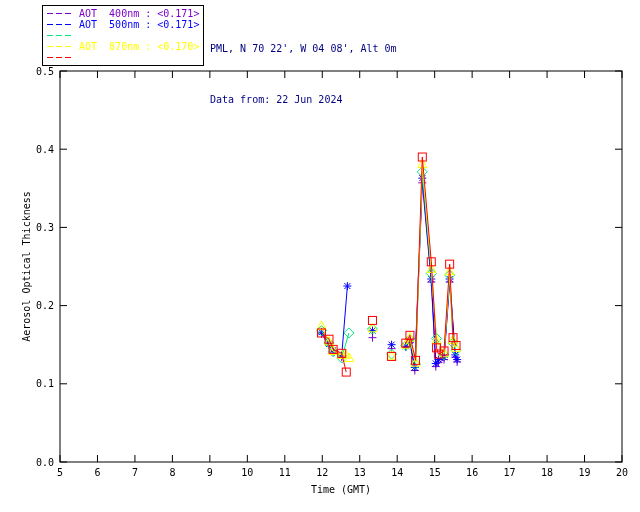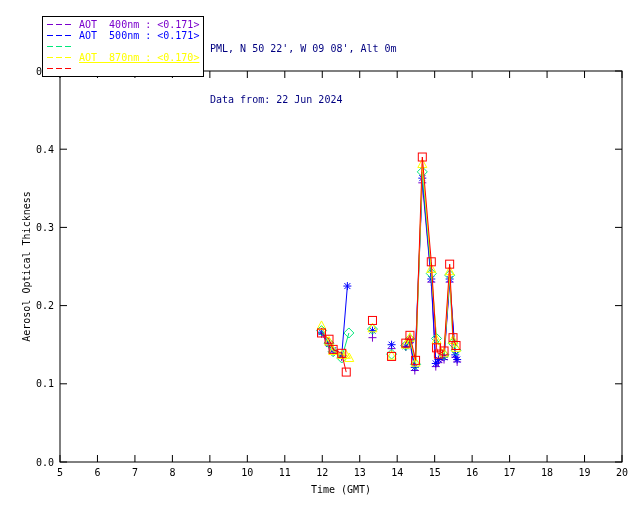--- a/index.html
+++ b/index.html
@@ -2,21 +2,21 @@
 <html><head>
 <meta charset="utf-8">
 <style>
   html,body{margin:0;padding:0;}
   body{
     width:640px;height:512px;position:relative;background:#ffffff;
     font-family:"DejaVu Sans Mono","Liberation Mono",monospace;
     overflow:hidden;
   }
   .legend{
-    position:absolute;left:42px;top:16px;background:#ffffff;
+    position:absolute;left:42px;top:5px;background:#ffffff;
     border:1px solid #000;padding:2px 4px 2px 4px;z-index:2;
   }
   .legend-row{display:flex;align-items:center;height:11px;font-size:10px;white-space:pre;}
   .legend-row svg{margin-right:5px;flex:0 0 auto;}
   .header{
     position:absolute;left:210px;top:6px;color:#000080;font-size:10px;
     line-height:17px;white-space:pre;z-index:2;
   }
   #chart{position:absolute;left:0;top:0;}
   #chart text{font-family:"DejaVu Sans Mono","Liberation Mono",monospace;font-size:10px;fill:#000;}
@@ -29,28 +29,28 @@
         <line x1="0" y1="2.5" x2="27" y2="2.5" stroke="#7A00CC" stroke-width="1" stroke-dasharray="6,3"></line>
       </svg><span style="color: rgb(122, 0, 204);">AOT  400nm : &lt;0.171&gt;</span></div>
     <div class="legend-row"><svg width="27" height="5">
         <line x1="0" y1="2.5" x2="27" y2="2.5" stroke="#0000FF" stroke-width="1" stroke-dasharray="6,3"></line>
       </svg><span style="color: rgb(0, 0, 255);">AOT  500nm : &lt;0.171&gt;</span></div>
     <div class="legend-row"><svg width="27" height="5">
         <line x1="0" y1="2.5" x2="27" y2="2.5" stroke="#00E87B" stroke-width="1" stroke-dasharray="6,3"></line>
       </svg></div>
     <div class="legend-row"><svg width="27" height="5">
         <line x1="0" y1="2.5" x2="27" y2="2.5" stroke="#FFFF00" stroke-width="1" stroke-dasharray="6,3"></line>
-      </svg><span style="color: rgb(255, 255, 0); text-decoration: underline;">AOT  870nm : &lt;0.170&gt;</span></div>
+      </svg><span style="color: rgb(255, 255, 0);">AOT  870nm : &lt;0.170&gt;</span></div>
     <div class="legend-row"><svg width="27" height="5">
         <line x1="0" y1="2.5" x2="27" y2="2.5" stroke="#FF0000" stroke-width="1" stroke-dasharray="6,3"></line>
       </svg></div>
   </div>
 
 <div class="header" style="color: rgb(0, 0, 128);">
-  <div>PML, N 50 22', W 09 08', Alt 0m</div>
+  <div>PML, N 70 22', W 04 08', Alt 0m</div>
   <div>Data from: 22 Jun 2024</div>
 </div>
 
 <svg id="chart" width="640" height="512" viewBox="0 0 640 512">
     <g>
       <rect x="60" y="71" width="562" height="391" fill="none" stroke="#000" stroke-width="1"></rect>
     </g>
     <g>
       <line x1="60" y1="462" x2="60" y2="455" stroke="#000"></line>
       <line x1="60" y1="71" x2="60" y2="78" stroke="#000"></line>

